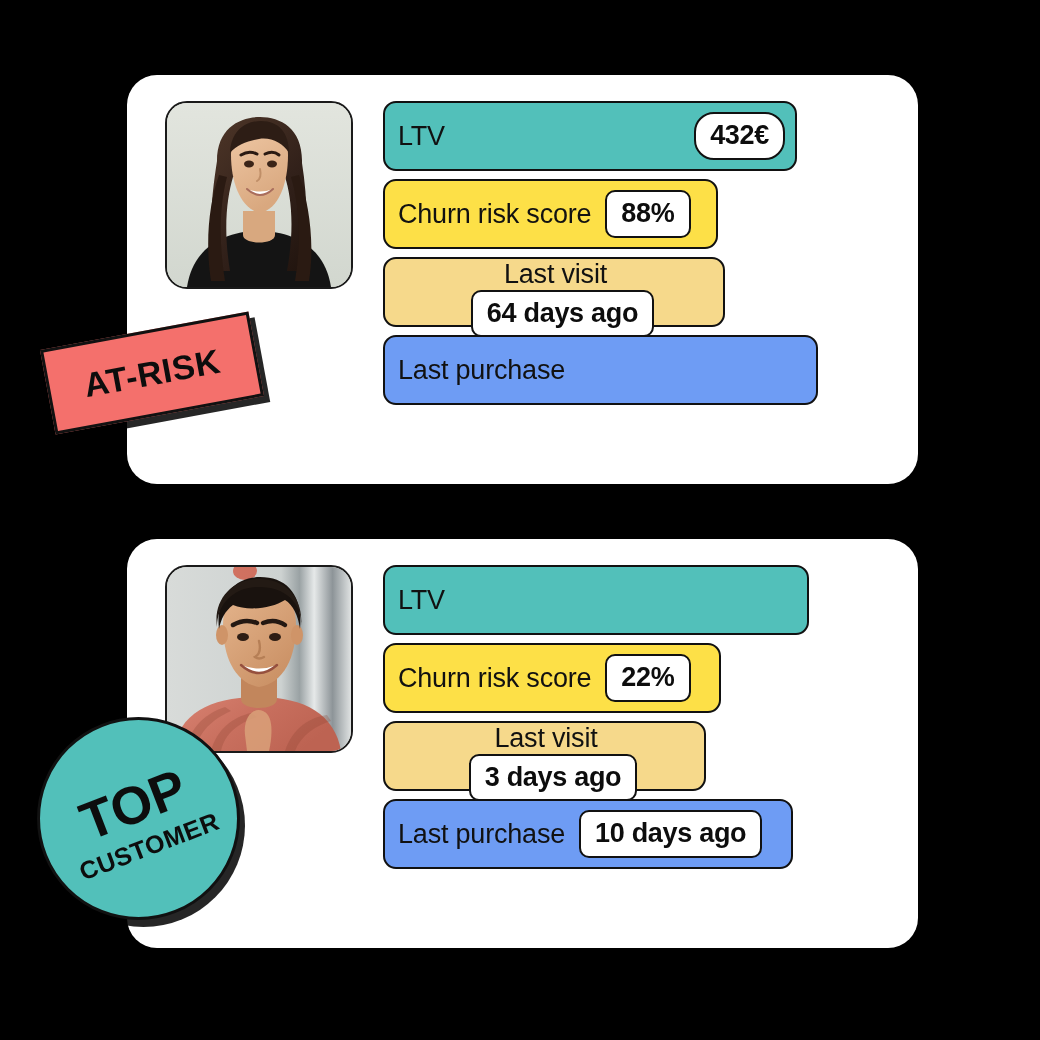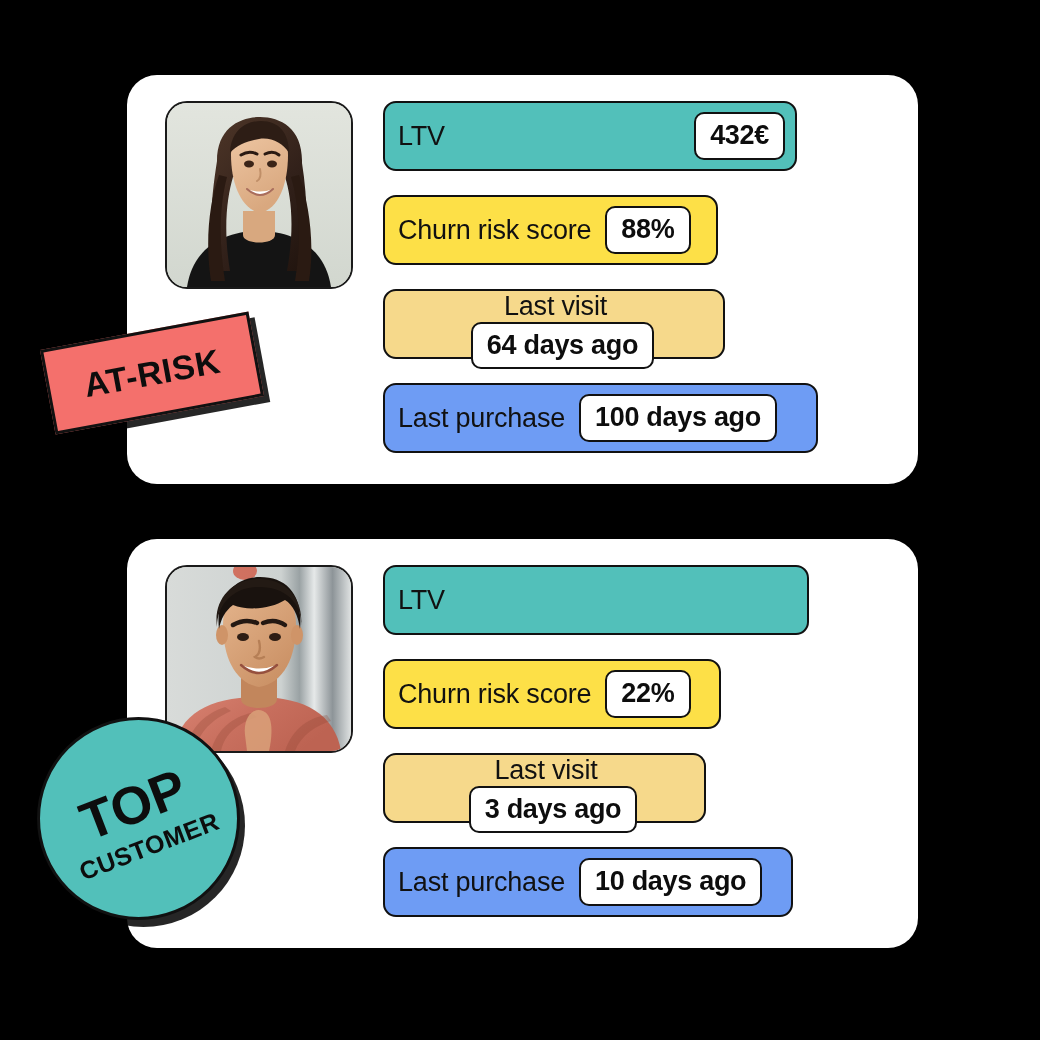--- a/index.html
+++ b/index.html
@@ -55,21 +55,21 @@
     width: 520px;
   }
   .row {
     position: relative;
     display: flex;
     align-items: center;
     box-sizing: border-box;
     border: 2.5px solid #111111;
     border-radius: 13px;
     height: 70px;
-    margin-bottom: 24px;
+    margin-bottom: 8px;
     padding-left: 13px;
     padding-right: 10px;
     width: max-content;
     min-width: 240px;
   }
   .row:last-child { margin-bottom: 0; }
 
   .row-label {
     font-size: 27px;
     color: #111111;
@@ -85,21 +85,21 @@
     padding: 7px 14px 8px 14px;
     font-size: 27px;
     font-weight: 700;
     color: #0d0d0d;
     letter-spacing: -0.3px;
     white-space: nowrap;
     line-height: 1.05;
   }
   
   .row.spread { justify-content: space-between; }
-  .row.spread .row-value { margin-left: 40px; }
+  .row.spread .row-value { margin-left: 40px; border-radius: 20px; }
 
   .row.teal   { background: #52C0BA; }
   .row.red    { background: #fde047; }
   .row.yellow { background: #F6D98B; flex-direction: column; }
   .row.blue   { background: #6E9CF4; }
 
   
   #card-at-risk .row.teal   { width: 414px; }
   #card-at-risk .row.red    { width: 335px; }
   #card-at-risk .row.yellow { width: 342px; }
@@ -231,21 +231,20 @@
       <div class="row red">
         <span class="row-label">Churn risk score</span>
         <span class="row-value">88%</span>
       </div>
       <div class="row yellow">
         <span class="row-label">Last visit</span>
         <span class="row-value">64 days ago</span>
       </div>
       <div class="row blue">
         <span class="row-label">Last purchase</span>
-        <span class="row-value">100 days ago</span>
       </div>
     </div>
   </div>
 
   <div class="badge-at-risk">
     <span class="badge-at-risk-text">AT-RISK</span>
   </div>
 
   <div class="card" id="card-top">
 

